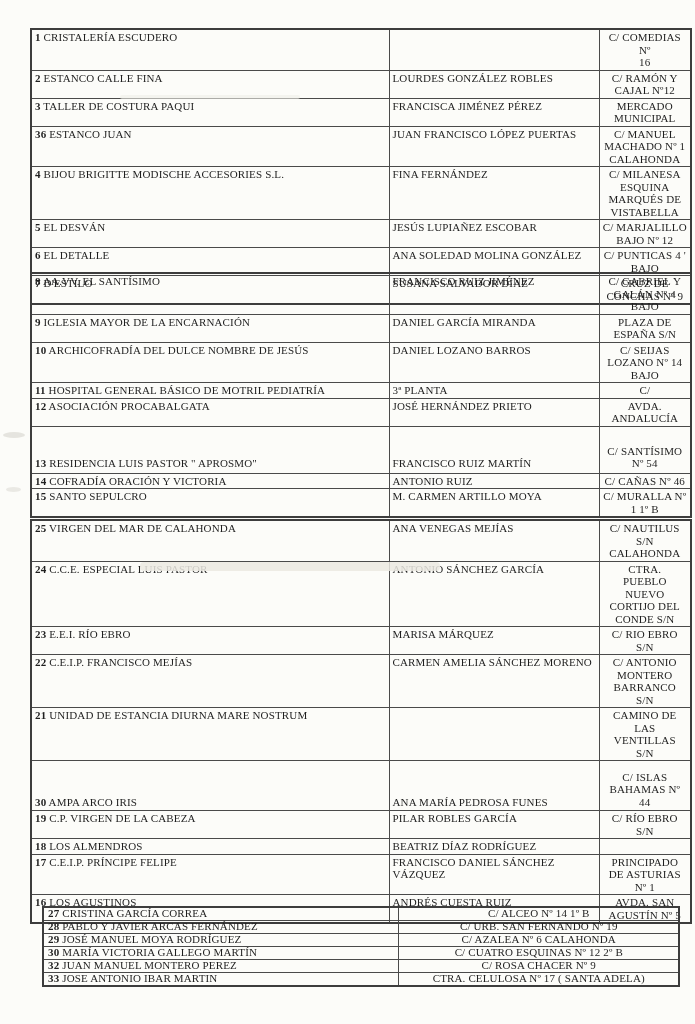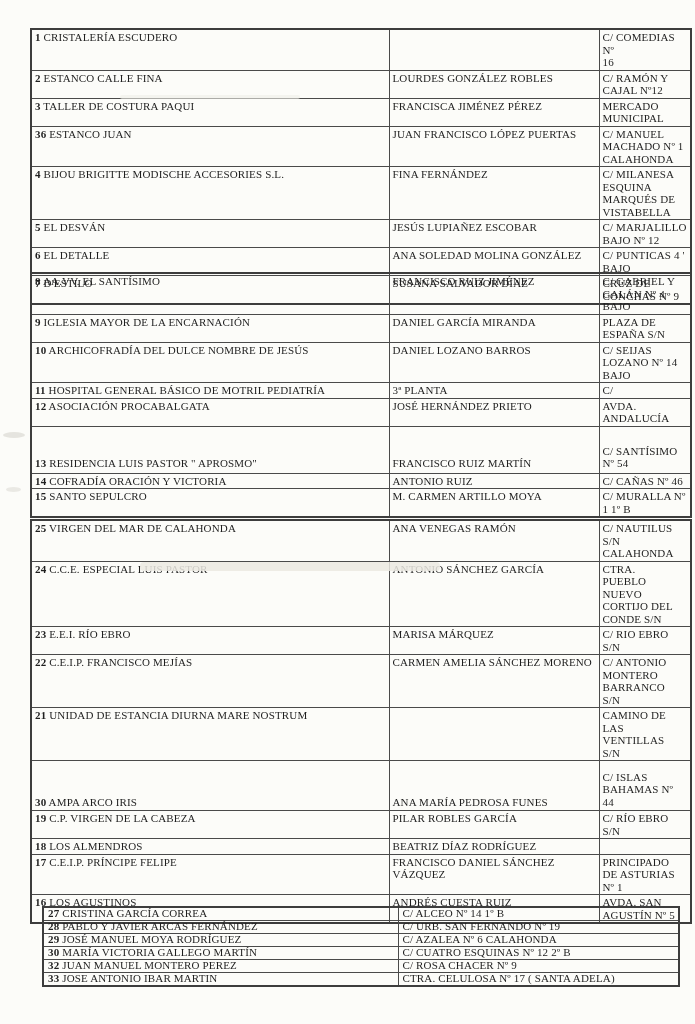--- a/index.html
+++ b/index.html
@@ -21,21 +21,21 @@
   table.doc td{
     border:1px solid #4a4a4a;
     vertical-align:top;
     padding:1px 3px 1px 3px;
     font-size:11px;
     line-height:12.5px;
     letter-spacing:.15px;
     overflow:hidden;
   }
   td.c-entry b{font-weight:bold;}
-  td.c-address{white-space:pre-line;}
+  td.c-address{white-space:pre-line;text-align:center;}
   
   #t-establishments{left:30px;top:14px;width:660px;margin-top:14px;}
   #t-associations  {left:30px;top:272px;width:660px;}
   #t-schools       {left:30px;top:519px;width:660px;}
   #t-individuals   {left:42px;top:906px;width:636px;border-top-width:2px;padding-left:29px;}
   
   #t-establishments tr:nth-child(1){height:28px}
   #t-establishments tr:nth-child(2){height:26px}
   #t-establishments tr:nth-child(3){height:27px}
   #t-establishments tr:nth-child(4){height:36px}
@@ -202,21 +202,21 @@
 
   <table class="doc" id="t-schools">
     <colgroup>
         <col style="width:358px">
         <col style="width:210px">
         <col style="width:92px">
       </colgroup>
     <tbody>
         <tr>
           <td class="c-entry"><b>25</b> VIRGEN DEL MAR DE CALAHONDA</td>
-          <td class="c-contact">ANA VENEGAS RAMÓN</td>
+          <td class="c-contact">ANA VENEGAS MEJÍAS</td>
           <td class="c-address">C/ NAUTILUS
 S/N
 CALAHONDA</td>
         </tr>
         <tr>
           <td class="c-entry"><b>24</b> C.C.E. ESPECIAL LUIS PASTOR</td>
           <td class="c-contact">ANTONIO SÁNCHEZ GARCÍA</td>
           <td class="c-address">CTRA.
 PUEBLO
 NUEVO

